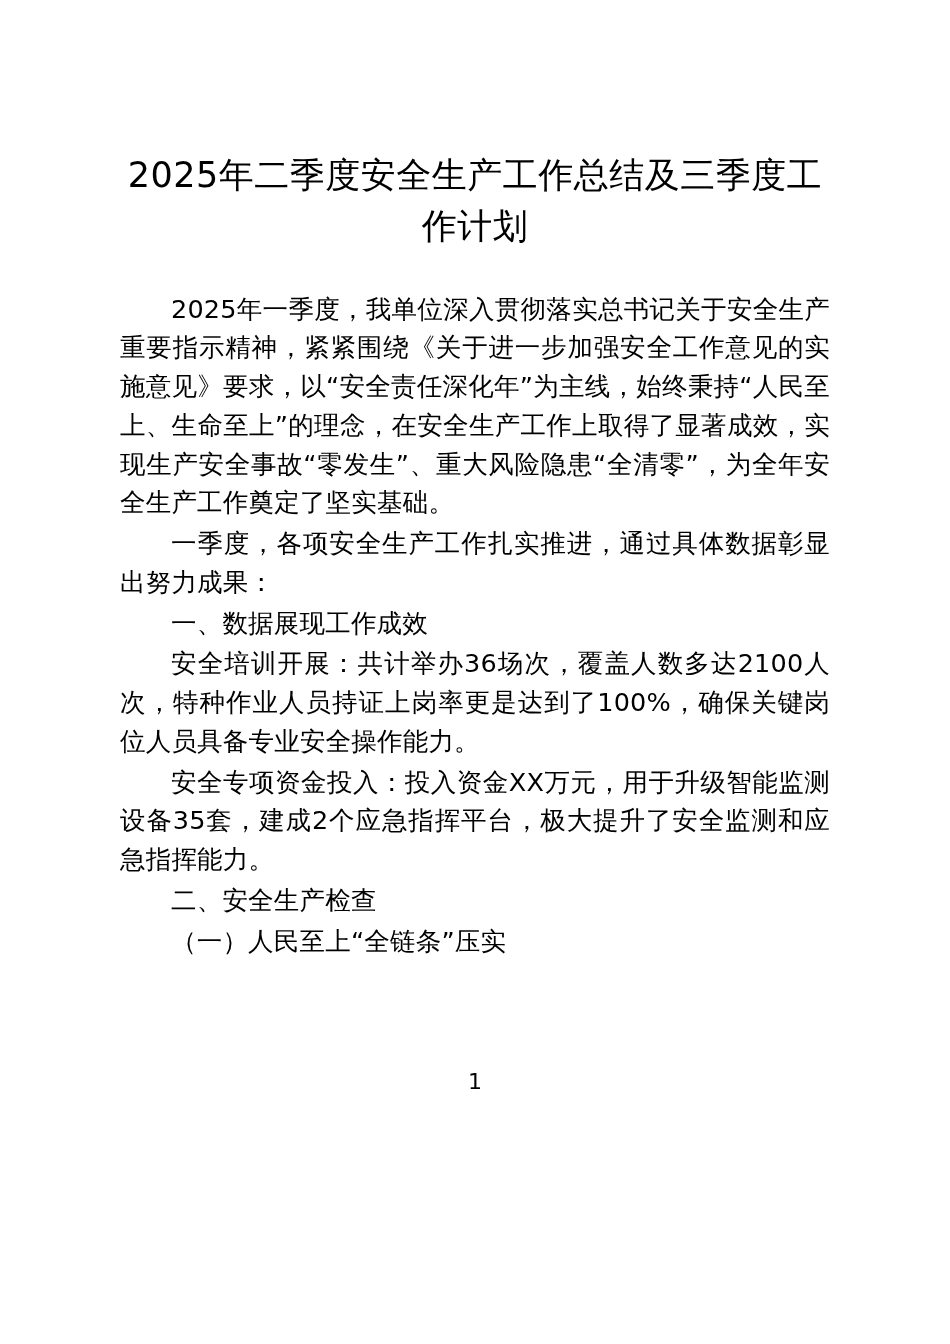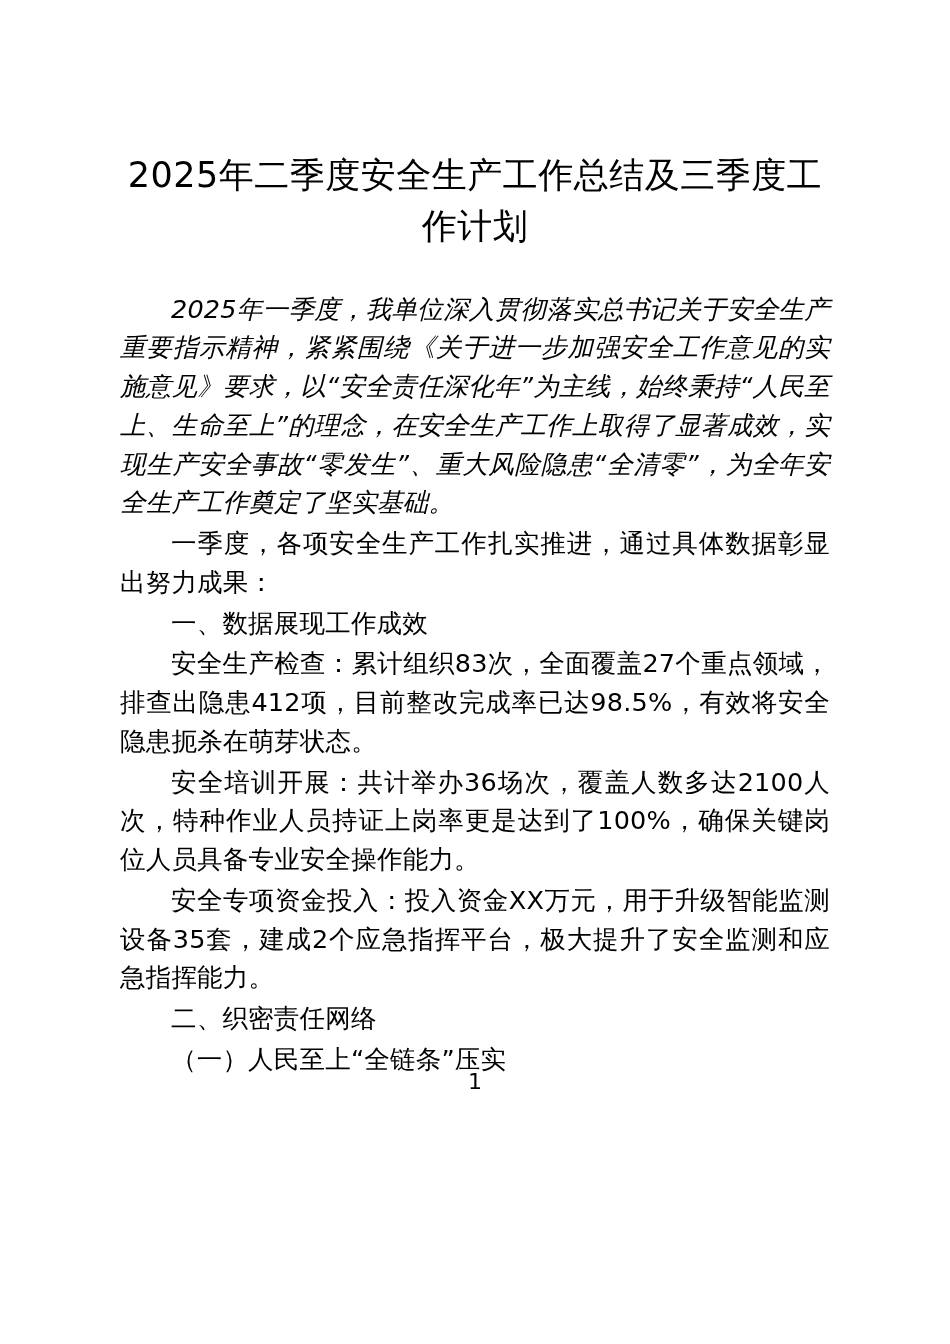--- a/index.html
+++ b/index.html
@@ -32,21 +32,20 @@
     font-size: 25.5px;
     line-height: 1.52;
     text-align: justify;
     text-justify: inter-ideograph;
     margin: 0 0 2px 0;
     text-indent: 2em;
     letter-spacing: 0.2px;
   }
   .para.first {
     margin-top: 16px;
-    font-style: italic;
   }
   .para b {
     font-weight: bold;
   }
   .page-number {
     position: absolute;
     bottom: 52px;
     left: 0;
     width: 100%;
     text-align: center;
@@ -57,22 +56,21 @@
 </head>
 <body>
 
 <div class="page">
 
   <h1 class="doc-title">2025年二季度安全生产工作总结及三季度工作计划</h1>
 
   <p class="para first">2025年一季度，我单位深入贯彻落实总书记关于安全生产重要指示精神，紧紧围绕《关于进一步加强安全工作意见的实施意见》要求，以“安全责任深化年”为主线，始终秉持“人民至上、生命至上”的理念，在安全生产工作上取得了显著成效，实现生产安全事故“零发生”、重大风险隐患“全清零”，为全年安全生产工作奠定了坚实基础。</p>
   <p class="para">一季度，各项安全生产工作扎实推进，通过具体数据彰显出努力成果：</p>
   <p class="para">一、数据展现工作成效</p>
-  <p class="para">安全生产检查：累计组织83次，全面覆盖27个重点领域，排查出隐患412项，目前整改完成率已达98.5%，有效将安全隐患扼杀在萌芽状态。</p>
   <p class="para">安全培训开展：共计举办36场次，覆盖人数多达2100人次，特种作业人员持证上岗率更是达到了100%，确保关键岗位人员具备专业安全操作能力。</p>
   <p class="para">安全专项资金投入：投入资金XX万元，用于升级智能监测设备35套，建成2个应急指挥平台，极大提升了安全监测和应急指挥能力。</p>
-  <p class="para">二、织密责任网络</p>
+  <p class="para">二、安全生产检查</p>
   <p class="para">（一）人民至上“全链条”压实</p>
 
 
   <div class="page-number">1</div>
 
 </div>
 
 </body></html>

